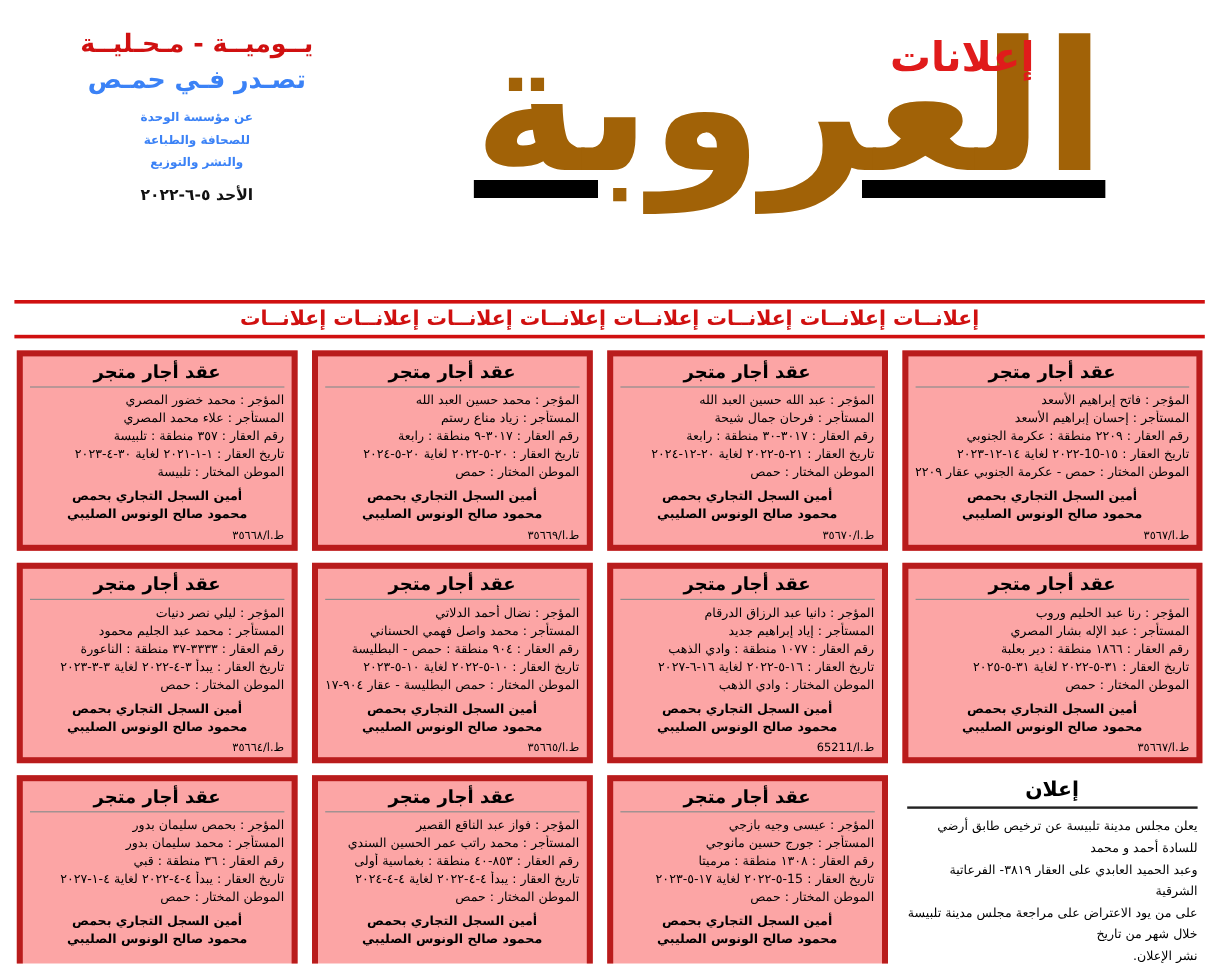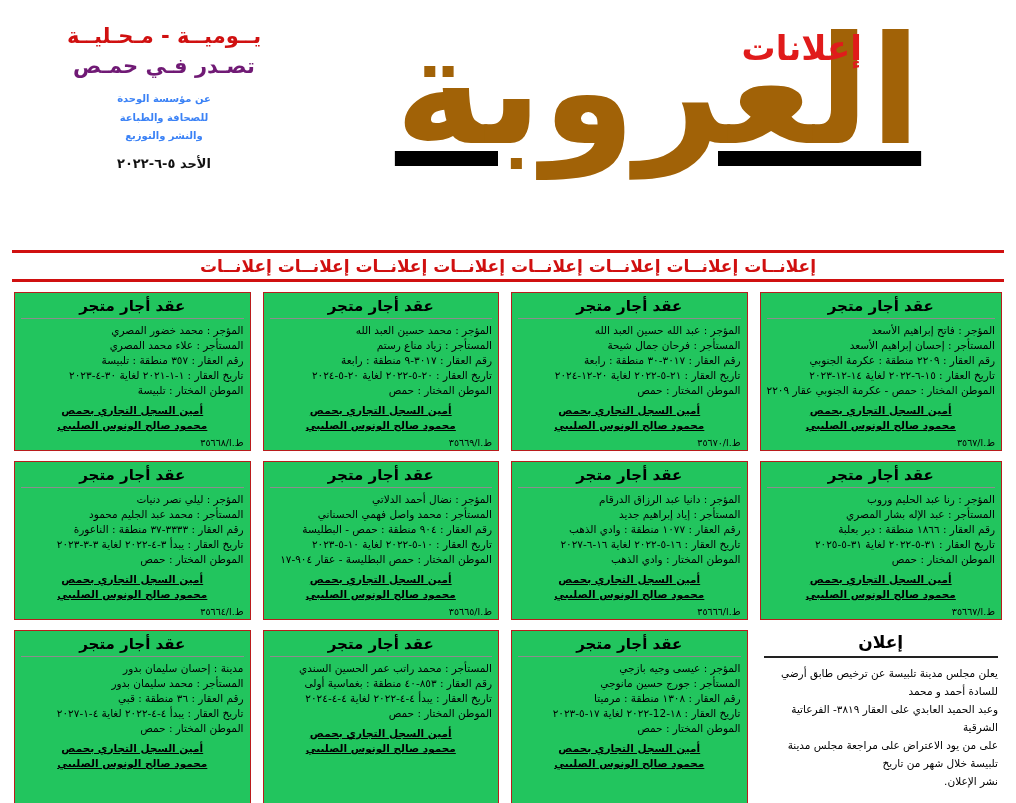--- a/index.html
+++ b/index.html
@@ -18,21 +18,21 @@
     display:flex;flex-direction:row;align-items:flex-start;
     height:240px;padding:6px 14px 0 14px;box-sizing:border-box;
   }
   .mast-right{
     width:300px;text-align:center;padding-top:18px;direction:rtl;
   }
   .mast-right .line1{
     color:#d01010;font-weight:bold;font-size:21px;letter-spacing:2px;margin-bottom:6px;
   }
   .mast-right .line2{
-    color:#701a75;font-weight:bold;font-size:21px;letter-spacing:2px;margin-bottom:12px;
+    color:#3b82f6;font-weight:bold;font-size:21px;letter-spacing:2px;margin-bottom:12px;
   }
   .mast-right .pub{
     font-size:10px;font-weight:bold;line-height:1.85;color:#3b82f6;
   }
   .mast-right .date{
     font-size:13px;font-weight:bold;margin-top:10px;color:#111;
   }
   .mast-left{
     flex:1;position:relative;text-decoration:underline;
   }
@@ -69,22 +69,22 @@
 
   
   .grid{
     display:grid;
     grid-template-columns:repeat(4,1fr);
     gap:10px 12px;
     padding:10px 14px 0 14px;
     box-sizing:border-box;
   }
   .card{
-    border:1px solid #b91c1c;
-    background:#22c55e;
+    border:5px solid #b91c1c;
+    background:#fca5a5;
     padding:4px 6px 16px 6px;
     position:relative;
     min-height:148px;
     box-sizing:border-box;
   }
   .card .title{
     text-align:center;
     font-weight:bold;
     font-size:15px;
     padding-bottom:3px;
@@ -97,21 +97,20 @@
     text-align:right;
     direction:rtl;
   }
   .card .rows div{white-space:nowrap;overflow:hidden;text-overflow:ellipsis;}
   .card .sign{
     text-align:center;
     font-size:10.5px;
     line-height:1.5;
     margin-top:5px;
     font-weight:bold;
-    text-decoration:underline;
   }
   .card .ref{
     position:absolute;
     bottom:2px;right:6px;
     font-size:9.5px;
     margin-top:20px;
   }
 
   
   .notice{
@@ -152,21 +151,21 @@
   <div class="banner">إعلانــات إعلانــات إعلانــات إعلانــات إعلانــات إعلانــات إعلانــات إعلانــات</div>
 
   <div class="grid">
 
     <div class="card">
       <div class="title">عقد أجار متجر</div>
       <div class="rows">
         <div>المؤجر : فاتح إبراهيم الأسعد</div>
         <div>المستأجر : إحسان إبراهيم الأسعد</div>
         <div>رقم العقار : ٢٢٠٩ منطقة : عكرمة الجنوبي</div>
-        <div>تاريخ العقار : ١٥-٦-٢٠٢٢ لغاية ١٤-١٢-٢٠٢٣</div>
+        <div>تاريخ العقار : ١٥-10-٢٠٢٢ لغاية ١٤-١٢-٢٠٢٣</div>
         <div>الموطن المختار : حمص - عكرمة الجنوبي عقار ٢٢٠٩</div>
       </div>
       <div class="sign">
         <div>أمين السجل التجاري بحمص</div>
         <div>محمود صالح الونوس الصليبي</div>
       </div>
       <div class="ref">ط.ا/٣٥٦٧</div>
     </div>
 
     <div class="card">
@@ -239,21 +238,21 @@
         <div>المؤجر : دانيا عبد الرزاق الدرقام</div>
         <div>المستأجر : إياد إبراهيم جديد</div>
         <div>رقم العقار : ١٠٧٧ منطقة : وادي الذهب</div>
         <div>تاريخ العقار : ١٦-٥-٢٠٢٢ لغاية ١٦-٦-٢٠٢٧</div>
         <div>الموطن المختار : وادي الذهب</div>
       </div>
       <div class="sign">
         <div>أمين السجل التجاري بحمص</div>
         <div>محمود صالح الونوس الصليبي</div>
       </div>
-      <div class="ref">ط.ا/٣٥٦٦٦</div>
+      <div class="ref">ط.ا/65211</div>
     </div>
 
     <div class="card">
       <div class="title">عقد أجار متجر</div>
       <div class="rows">
         <div>المؤجر : نضال أحمد الدلاتي</div>
         <div>المستأجر : محمد واصل فهمي الحسناني</div>
         <div>رقم العقار : ٩٠٤ منطقة : حمص - البطليسة</div>
         <div>تاريخ العقار : ١٠-٥-٢٠٢٢ لغاية ١٠-٥-٢٠٢٣</div>
         <div>الموطن المختار : حمص البطليسة - عقار ٩٠٤-١٧</div>
@@ -295,49 +294,50 @@
       </div>
 
     </div>
 
     <div class="card">
       <div class="title">عقد أجار متجر</div>
       <div class="rows">
         <div>المؤجر : عيسى وجيه بازجي</div>
         <div>المستأجر : جورج حسين مانوجي</div>
         <div>رقم العقار : ١٣٠٨ منطقة : مرميتا</div>
-        <div>تاريخ العقار : ١٨-12-٢٠٢٢ لغاية ١٧-٥-٢٠٢٣</div>
-        <div>الموطن المختار : حمص</div>
-      </div>
-      <div class="sign">
-        <div>أمين السجل التجاري بحمص</div>
-        <div>محمود صالح الونوس الصليبي</div>
-      </div>
-
-    </div>
-
-    <div class="card">
-      <div class="title">عقد أجار متجر</div>
-      <div class="rows">
+        <div>تاريخ العقار : 15-٥-٢٠٢٢ لغاية ١٧-٥-٢٠٢٣</div>
+        <div>الموطن المختار : حمص</div>
+      </div>
+      <div class="sign">
+        <div>أمين السجل التجاري بحمص</div>
+        <div>محمود صالح الونوس الصليبي</div>
+      </div>
+
+    </div>
+
+    <div class="card">
+      <div class="title">عقد أجار متجر</div>
+      <div class="rows">
+        <div>المؤجر : فواز عبد الناقع القصير</div>
         <div>المستأجر : محمد راتب عمر الحسين السندي</div>
         <div>رقم العقار : ٨٥٣-٤٠ منطقة : بغماسية أولى</div>
         <div>تاريخ العقار : يبدأ ٤-٤-٢٠٢٢ لغاية ٤-٤-٢٠٢٤</div>
         <div>الموطن المختار : حمص</div>
       </div>
       <div class="sign">
         <div>أمين السجل التجاري بحمص</div>
         <div>محمود صالح الونوس الصليبي</div>
       </div>
 
     </div>
 
     <div class="card">
       <div class="title">عقد أجار متجر</div>
       <div class="rows">
-        <div>مدينة : إحسان سليمان بدور</div>
+        <div>المؤجر : بحمص سليمان بدور</div>
         <div>المستأجر : محمد سليمان بدور</div>
         <div>رقم العقار : ٣٦ منطقة : قبي</div>
         <div>تاريخ العقار : يبدأ ٤-٤-٢٠٢٢ لغاية ٤-١-٢٠٢٧</div>
         <div>الموطن المختار : حمص</div>
       </div>
       <div class="sign">
         <div>أمين السجل التجاري بحمص</div>
         <div>محمود صالح الونوس الصليبي</div>
       </div>
 

